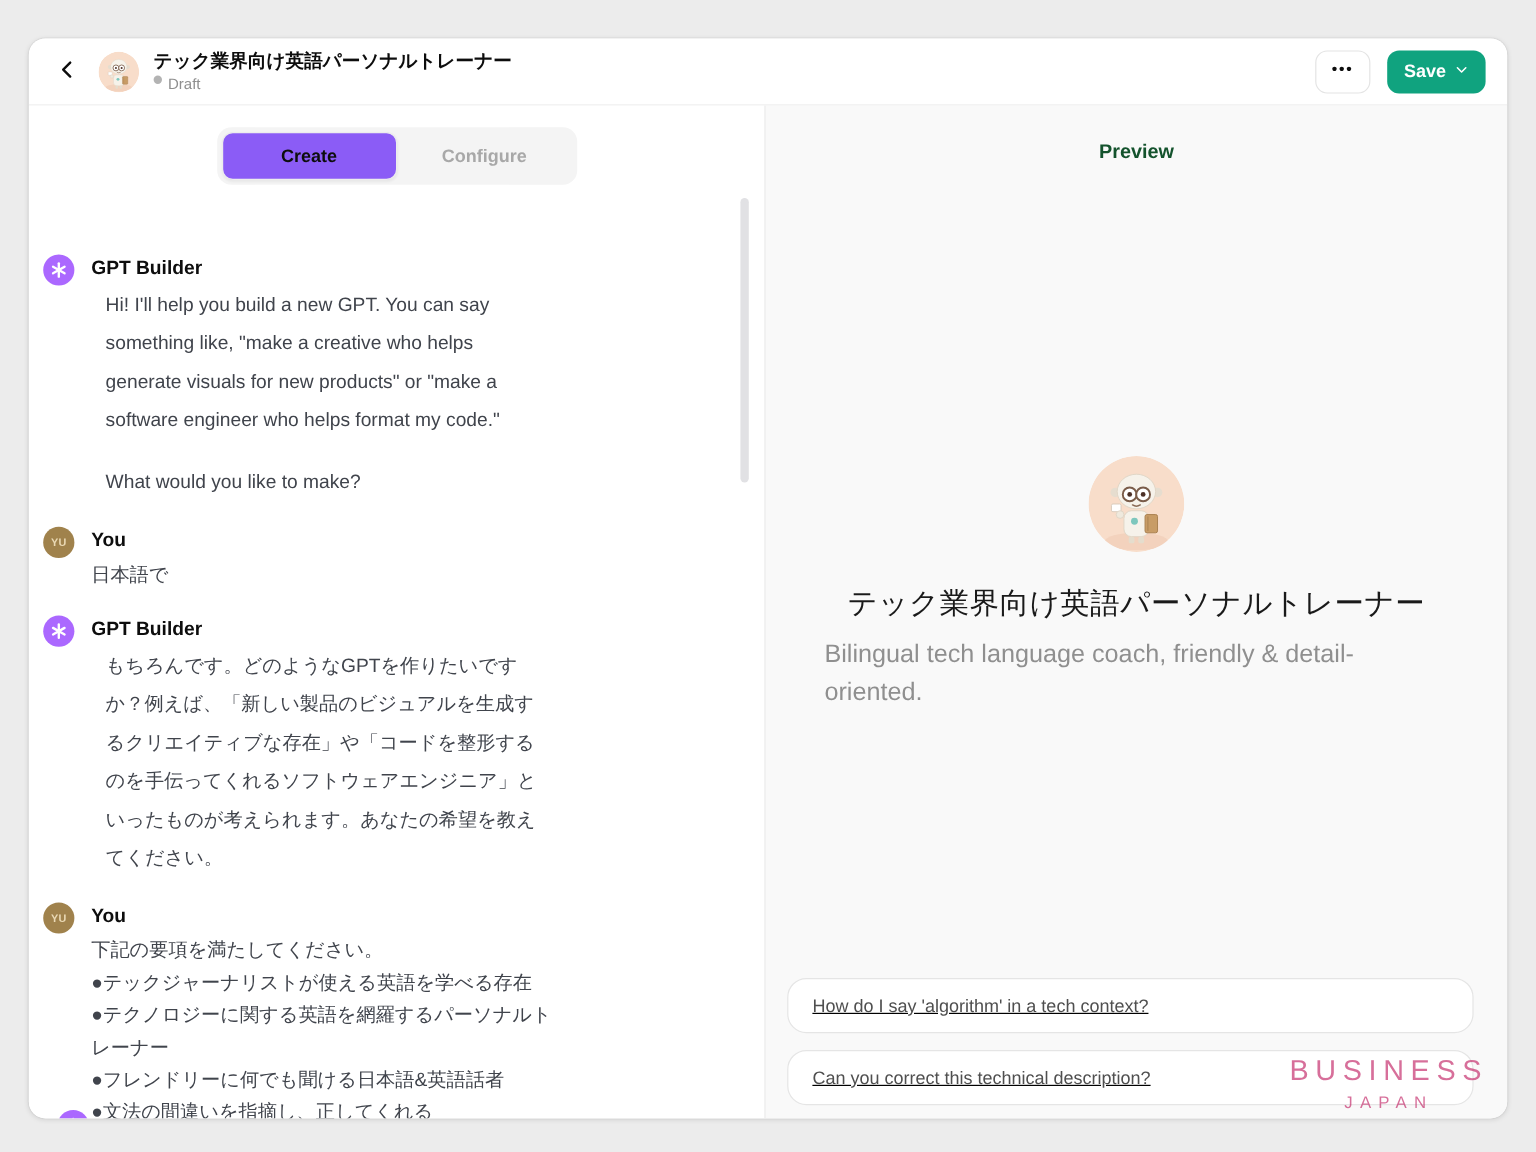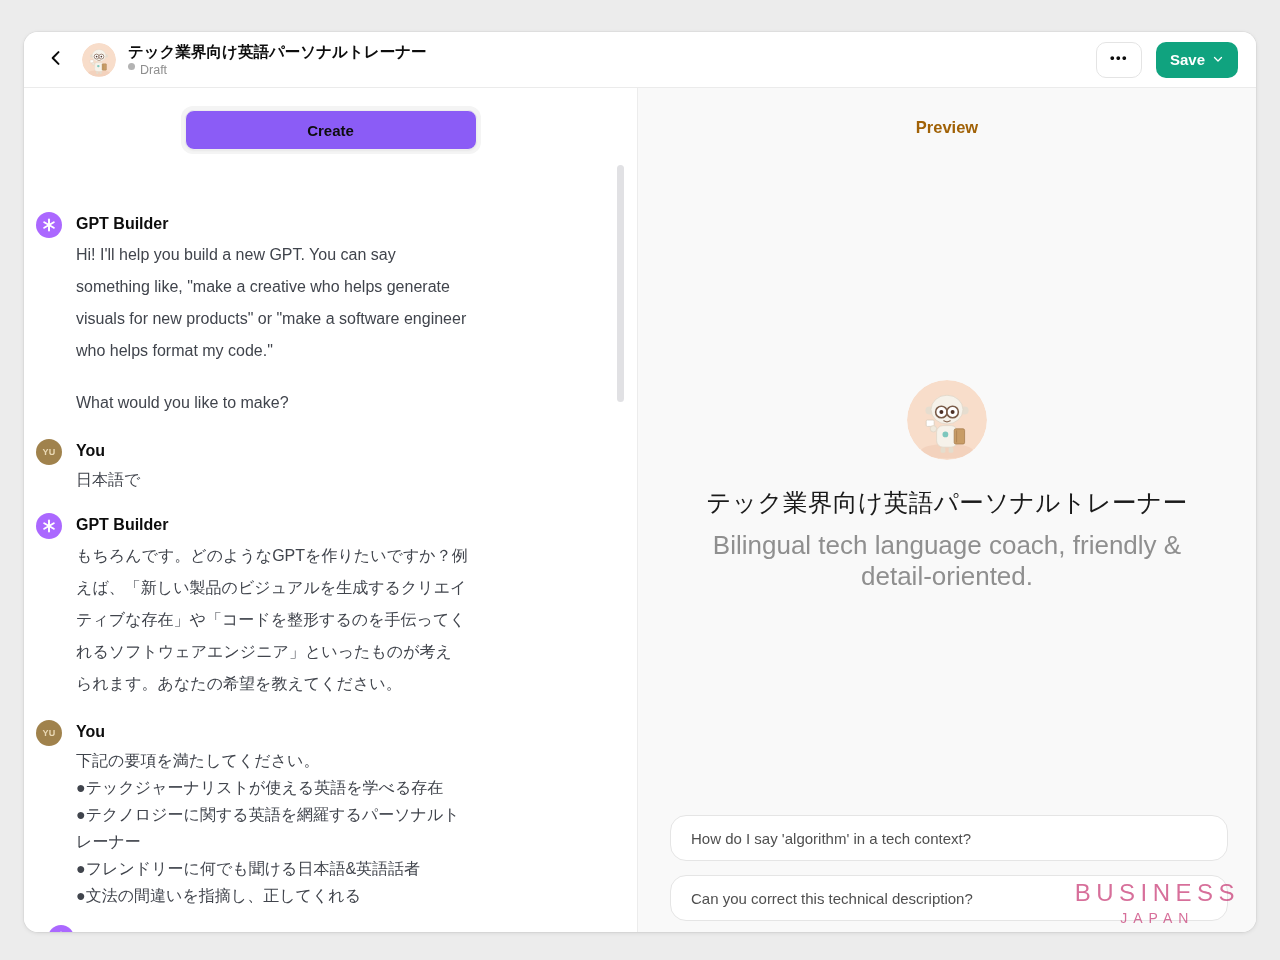--- a/index.html
+++ b/index.html
@@ -58,37 +58,37 @@
   .chat { margin-top:58px; padding-left:12px; }
   .msg { display:flex; gap:14px; margin-bottom:20px; }
   .avatar {
     width:26px; height:26px; border-radius:50%; flex:none;
     display:flex; align-items:center; justify-content:center; overflow:hidden;
   }
   .avatar.builder { background:var(--builder); }
   .avatar.user { background:var(--user); color:#ead9b5; font-size:9px; font-weight:700; letter-spacing:.3px; }
   .msg-body { width:392px; }
   .msg-author { font-size:16px; font-weight:700; color:#0d0d0d; margin:2px 0 6px; line-height:19px; }
-  .msg-p { font-size:16px; line-height:32px; color:#40444c; margin:0 0 20px; }
+  .msg-p { font-size:16px; line-height:32px; color:#40444c; margin:0 12px 20px; }
   .msg-p:last-child { margin-bottom:0; }
   .msg.compact .msg-p { line-height:27px; margin:0; }
   .scrollbar {
     position:absolute; right:13px; top:77px; width:7px; height:237px;
     background:#e1e1e4; border-radius:4px; cursor:pointer;
   }
   .sliver { position:absolute; left:24px; top:837px; }
   
-  .p-heading { position:absolute; top:30px; left:0; right:0; text-align:center; font-size:16.5px; font-weight:700; color:#a16207; }
+  .p-heading { position:absolute; top:30px; left:0; right:0; text-align:center; font-size:16.5px; font-weight:700; color:#14532d; }
   .p-avatar { position:absolute; top:292px; left:50%; margin-left:-40px; width:80px; height:80px; border-radius:50%; overflow:hidden; }
   .p-title { position:absolute; top:398px; left:0; right:0; text-align:center; font-size:24.5px; font-weight:400; color:#1a1a1a; letter-spacing:.5px; }
   .p-sub {
     position:absolute; top:442px; left:50%; width:520px; margin-left:-260px;
-    text-align:center; font-size:26px; line-height:31px; color:#8f8f8f;
-  }
-  .chips { position:absolute; left:32px; right:28px; bottom:11px; z-index:1; }
+    font-size:21px; line-height:31px; color:#8f8f8f;
+  }
+  .chips { position:absolute; left:18px; right:28px; bottom:11px; z-index:1;text-decoration:underline; }
   .chip {
     display:flex; align-items:center; width:100%; height:46px; margin-top:14px;
     background:#fff; border:1px solid #e5e5e5; border-radius:16px; padding:0 20px;
     font-size:15px; color:#4f4f4f; cursor:pointer; text-align:left; font-family:inherit;
   }
   .watermark {
     position:absolute; right:16px; bottom:4px; z-index:3; pointer-events:none;
     text-align:center; color:#be185d; opacity:.62;
   }
   .watermark .wm-line { font-size:24px; letter-spacing:5.5px; line-height:30px; font-weight:400; }
@@ -153,20 +153,21 @@
           </span>
         </button>
       </div>
     </header>
 
     <div class="split">
 
       <section class="left-panel">
         <div class="tabs">
           <div class="tab active">Create</div>
+          <div class="tab">Configure</div>
         </div>
         <div class="chat" id="chat">
             <div class="msg">
               <div class="avatar builder">
                 <svg width="16" height="16" viewBox="0 0 26 26" fill="none" stroke="#fff" stroke-width="3.2" stroke-linecap="round">
                   <line x1="13" y1="4" x2="13" y2="22"></line>
                   <line x1="5.2" y1="8.5" x2="20.8" y2="17.5"></line>
                   <line x1="5.2" y1="17.5" x2="20.8" y2="8.5"></line>
                 </svg>
               </div>

